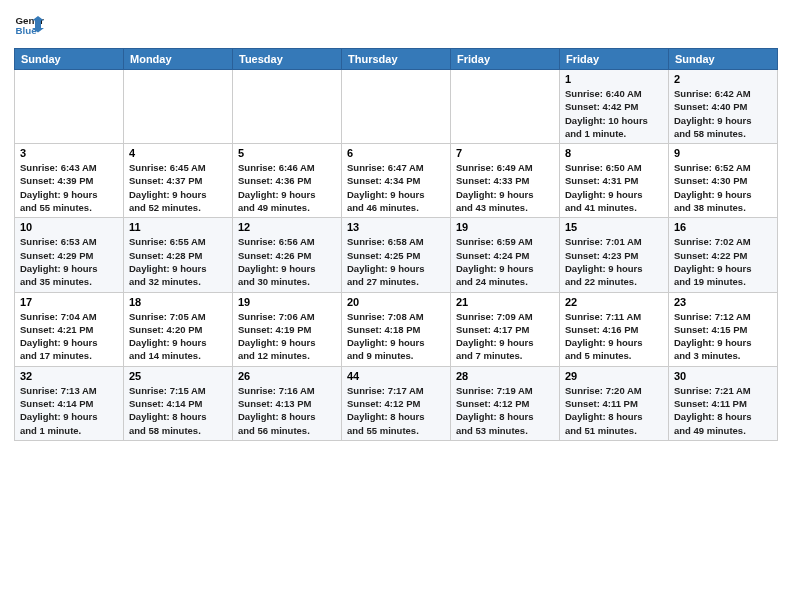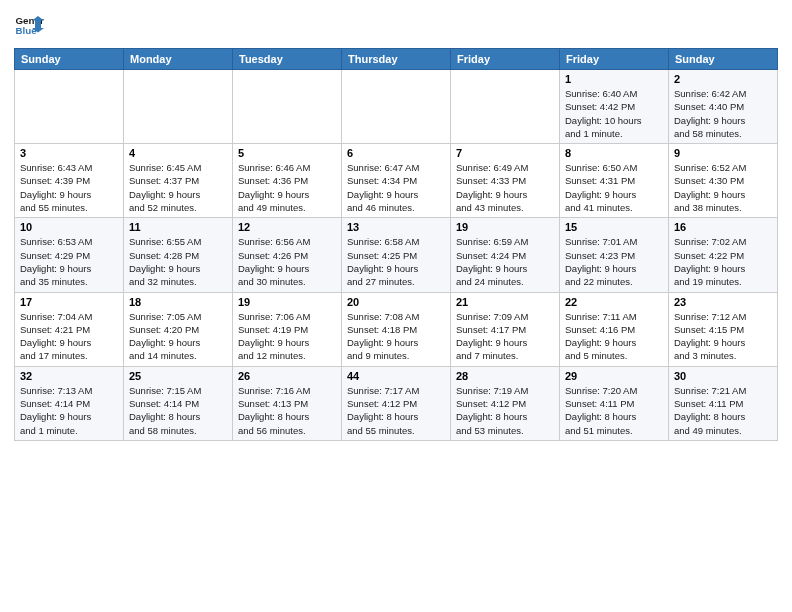--- a/index.html
+++ b/index.html
@@ -73,20 +73,21 @@
     }
     .day-num {
       font-weight: bold;
       font-size: 11px;
       margin-bottom: 2px;
     }
     .day-info {
       font-size: 9.5px;
       line-height: 1.4;
       color: #222;
+      font-weight: bold;
     }
     .empty-cell {
       background: #fff !important;
     }
   </style>
 </head>
 <body>
 
 <div class="page">
   <div class="header">

